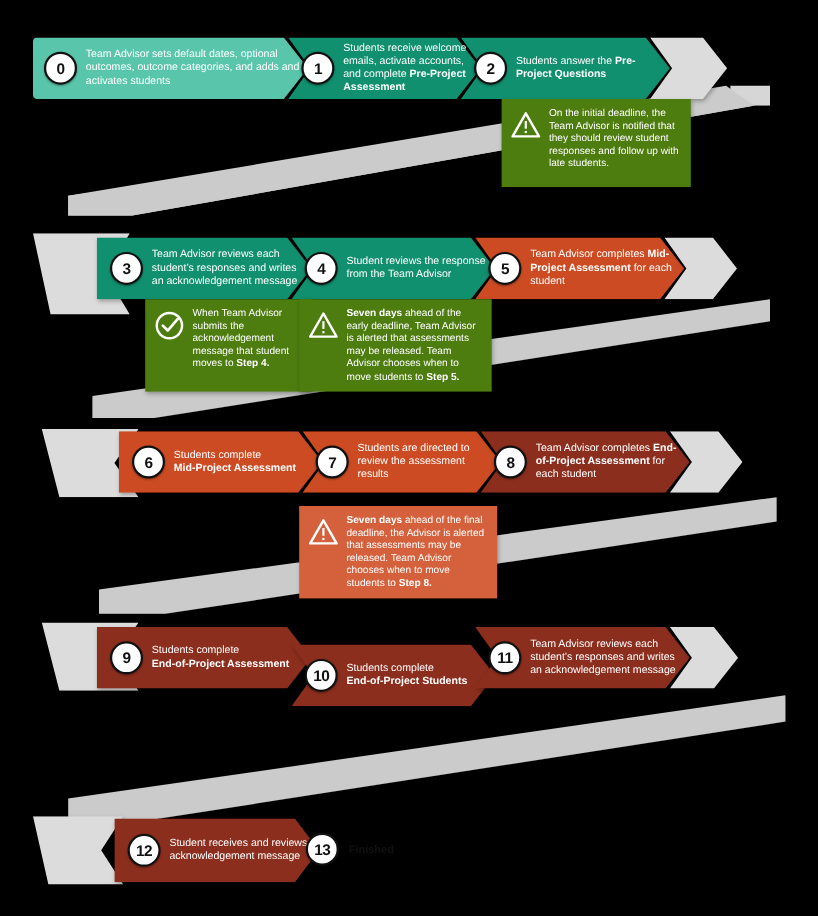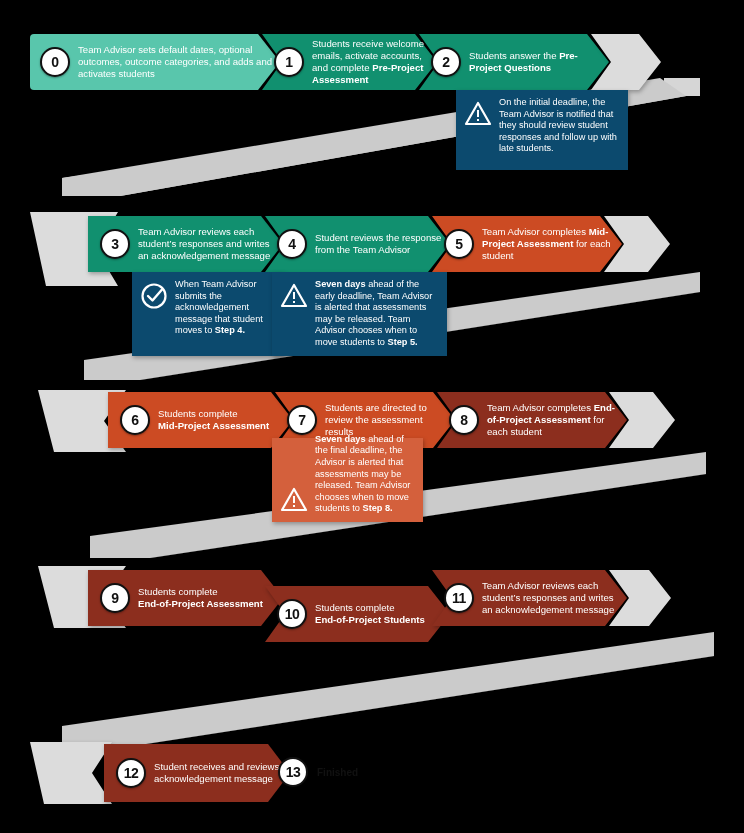--- a/index.html
+++ b/index.html
@@ -103,21 +103,21 @@
     margin-right: 6px;
     margin-top: 2px;
   }
   .note .n-text {
     font-size: 9.2px;
     line-height: 11.6px;
     color: #ffffff;
   }
   .note .n-text b { font-weight: bold; }
 
-  .note.teal  { background: #0c4a6e; }
+  .note.teal  { background: #4d7c0f; }
   .note.orange{ background: #D4603C; }
 
   
   .finished {
     position: absolute;
     display: flex;
     align-items: center;
     z-index: 6;
     text-align: right;
   }
@@ -309,21 +309,21 @@
       </div>
     </div>
 
     <div class="step shadow-soft" style="width:66px; margin-left:-18px;">
       <svg class="body" viewBox="0 0 66 56" preserveAspectRatio="none">
         <path d="M0,0 L44,0 L66,28 L44,56 L0,56 L20,28 Z" fill="#DCDCDC"></path>
       </svg>
     </div>
   </div>
 
-  <div class="note orange shadow-soft" style="left:272px; top:438px; width:151px; height:84px;align-items:flex-end;">
+  <div class="note orange shadow-soft" style="left:272px; top:460px; width:180px; height:84px;">
     <svg class="n-icon" viewBox="0 0 30 30">
       <path d="M15,4 L27,25 L3,25 Z" fill="none" stroke="#ffffff" stroke-width="2.2" stroke-linejoin="round"></path>
       <rect x="14" y="11" width="2" height="7" fill="#ffffff"></rect>
       <rect x="14" y="20" width="2" height="2" fill="#ffffff"></rect>
     </svg>
     <div class="n-text"><b>Seven days</b> ahead of the final deadline, the Advisor is alerted that assessments may be released. Team Advisor chooses when to move students to <b>Step 8.</b></div>
   </div>
 
   <div class="step shadow-soft" style="position:absolute; left:38px; top:566px; width:88px; height:62px;">
     <svg class="body" viewBox="0 0 88 62" preserveAspectRatio="none">

